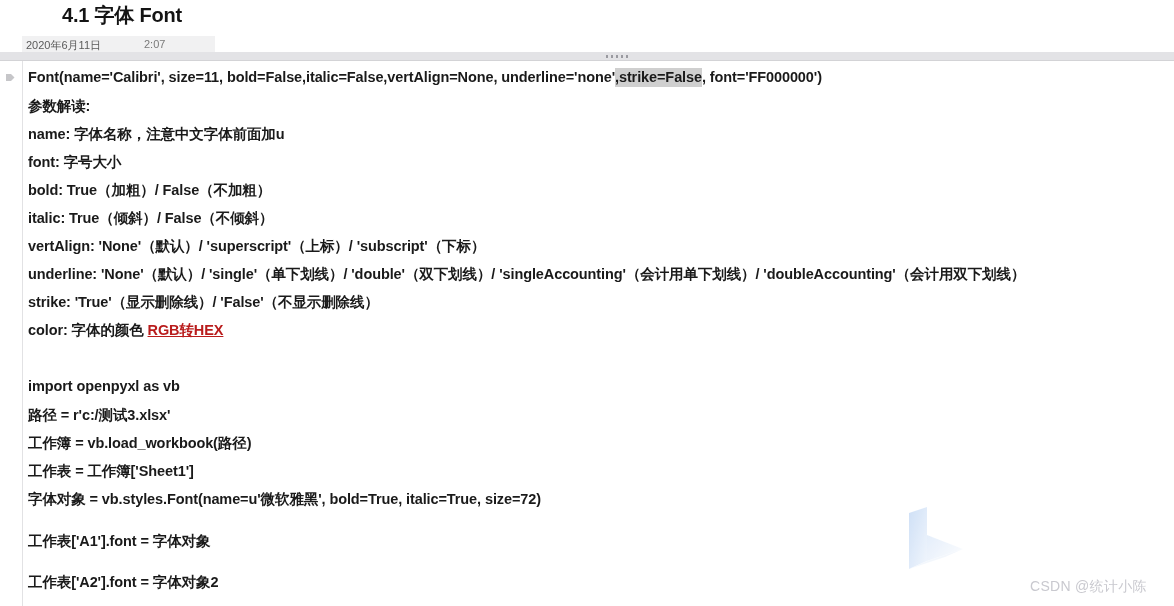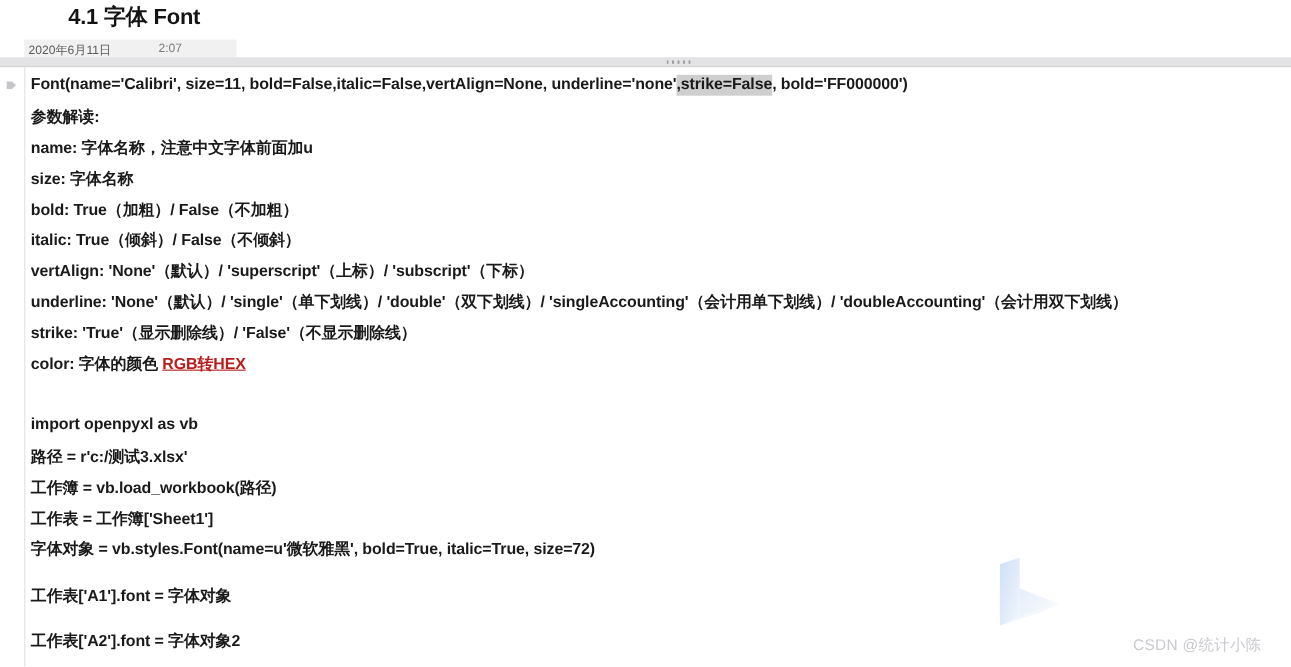--- a/index.html
+++ b/index.html
@@ -170,27 +170,27 @@
 <div id="left-border"></div>
 <div id="collapse-arrow">
   <svg width="11" height="11" viewBox="0 0 11 11">
     <path d="M1 2 L6 2 L9.5 5.5 L6 9 L1 9 Z" fill="#c6c6c9"></path>
   </svg>
 </div>
 
 <div id="content">
 
   <div class="line" style="top:6px;">
-    <span>Font(name='Calibri', size=11, bold=False,italic=False,vertAlign=None, underline='none'</span><span class="hl">,strike=False</span><span>, bold='FF000000')</span>
+    <span>Font(name='Calibri', size=11, bold=False,italic=False,vertAlign=None, underline='none'</span><span class="hl">,strike=False</span><span>, font='FF000000')</span>
   </div>
 
   <div class="line" style="top:34px;">参数解读:</div>
 
   <div class="line" style="top:62px;">name: 字体名称，注意中文字体前面加u</div>
-  <div class="line" style="top:90px;">size: 字体名称</div>
+  <div class="line" style="top:90px;">font: 字号大小</div>
   <div class="line" style="top:118px;">bold: True（加粗）/ False（不加粗）</div>
   <div class="line" style="top:146px;">italic: True（倾斜）/ False（不倾斜）</div>
   <div class="line" style="top:174px;">vertAlign: 'None'（默认）/ 'superscript'（上标）/ 'subscript'（下标）</div>
   <div class="line" style="top:202px;">underline: 'None'（默认）/ 'single'（单下划线）/ 'double'（双下划线）/ 'singleAccounting'（会计用单下划线）/ 'doubleAccounting'（会计用双下划线）</div>
   <div class="line" style="top:230px;">strike: 'True'（显示删除线）/ 'False'（不显示删除线）</div>
 
   <div class="line" style="top:258px;">
     <span>color: 字体的颜色 </span><a class="link" href="#">RGB转HEX</a>
   </div>
 

